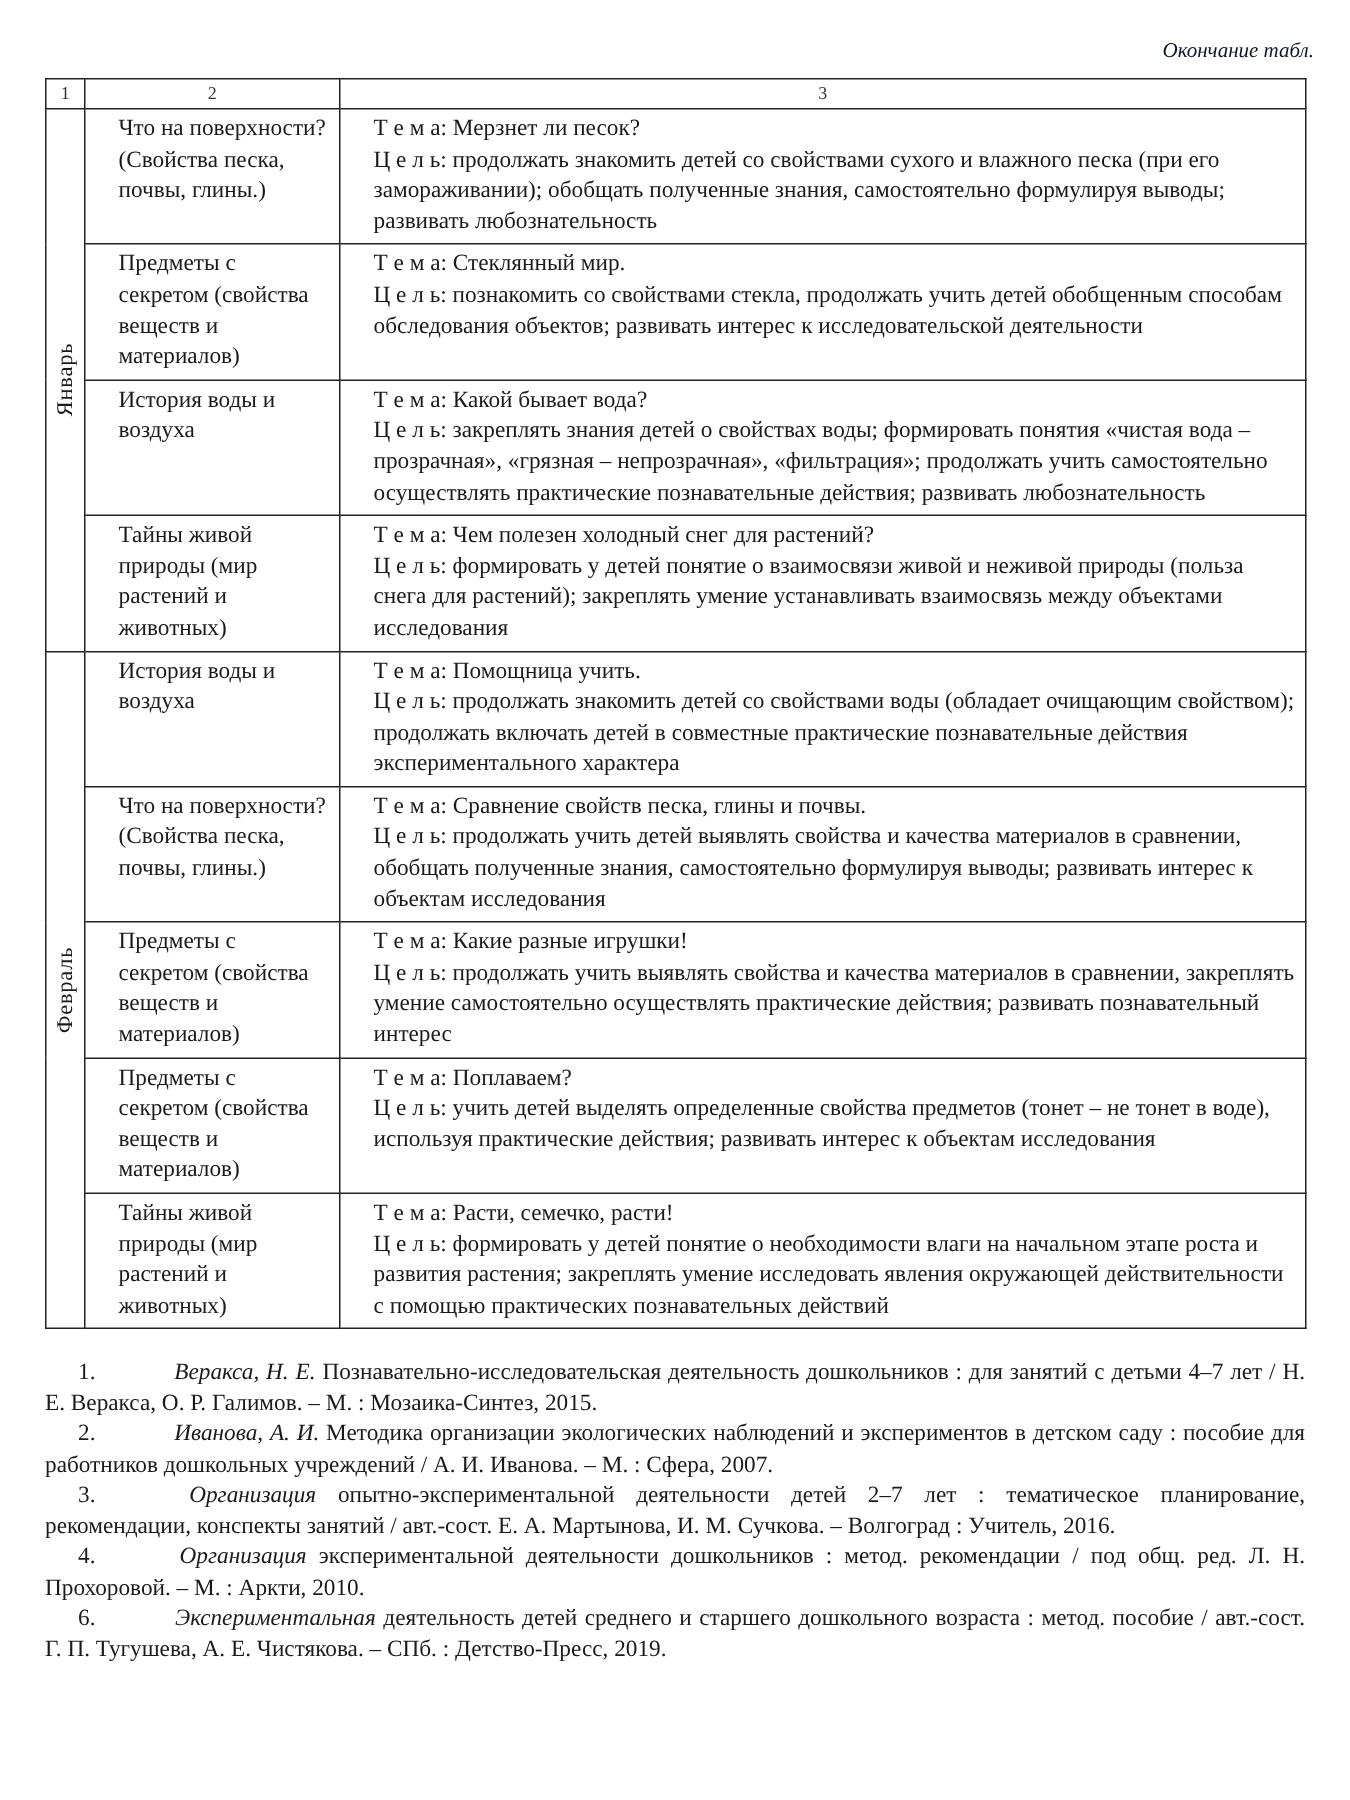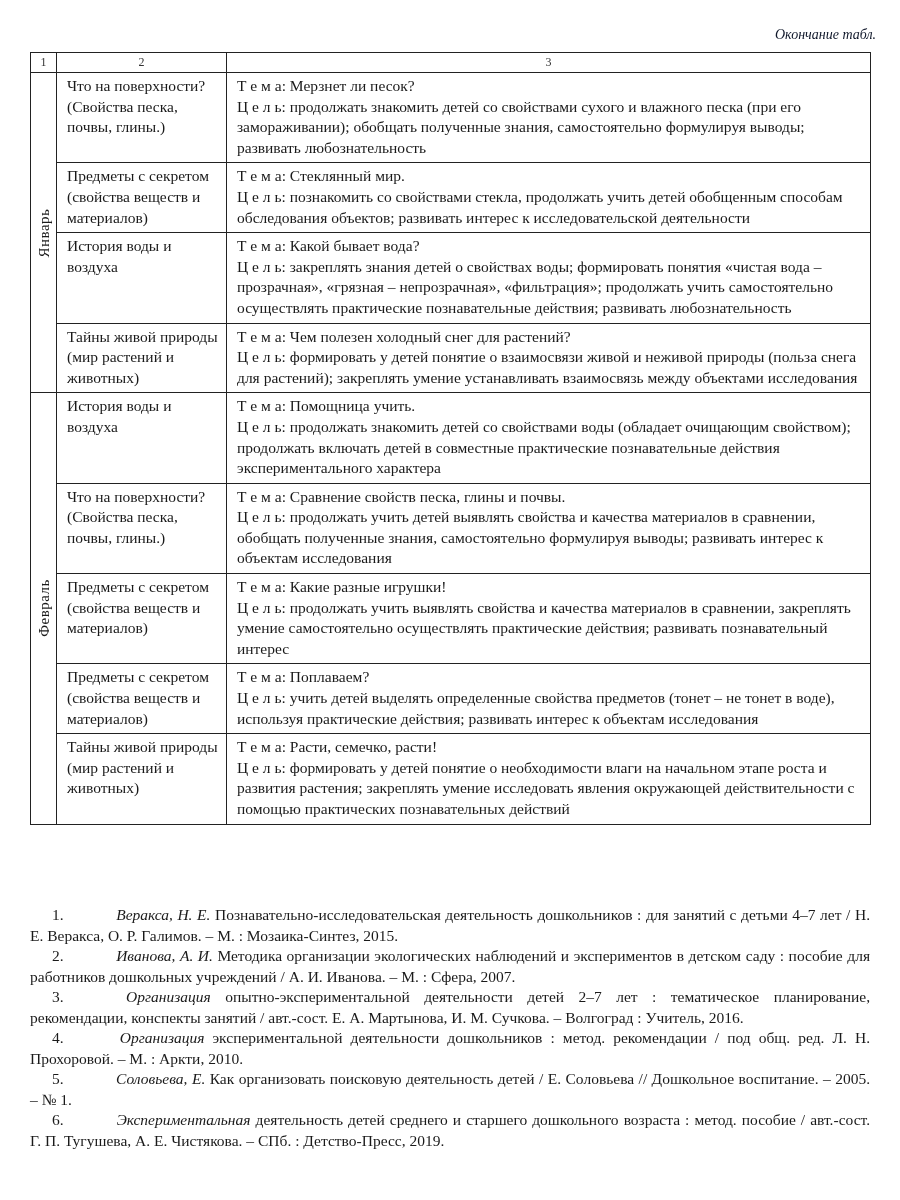--- a/index.html
+++ b/index.html
@@ -12,21 +12,21 @@
     position: absolute; top: 27px; right: 24px;
     font-style: italic; font-size: 14px; color: #0f172a;
   }
   table.plan {
     position: absolute; left: 30px; top: 52px; width: 840px;
     border-collapse: collapse; table-layout: fixed;
     font-size: 15.5px; line-height: 20.6px;
   }
   table.plan td {
     border: 1.3px solid #222; vertical-align: top;
-    padding: 3px 6px 4px 10px;
+    padding: 3px 6px 4px 22px;
   }
   col.c1 { width: 26px; }
   col.c2 { width: 170px; }
   col.c3 { width: 644px; }
   tr.head td { text-align: center; font-size: 12px; line-height: 14px; padding: 2px 4px 3px 4px; color: #333; }
   td.month { position: relative; padding: 0; }
   .month-label {
     position: absolute; left: 50%; top: 50%;
     transform: translate(-50%, -50%) rotate(-90deg);
     white-space: nowrap; font-size: 15px; letter-spacing: 0.5px;
@@ -128,15 +128,14 @@
         </td>
       </tr>
     </tbody>
 </table>
 
 <div class="lit" id="lit">
 <p><span>1.</span> <i>Веракса, Н. Е.</i> <span>Познавательно-исследовательская деятельность дошкольников : для занятий с детьми 4–7 лет / Н. Е. Веракса, О. Р. Галимов. – М. : Мозаика-Синтез, 2015.</span></p>
     <p><span>2.</span> <i>Иванова, А. И.</i> <span>Методика организации экологических наблюдений и экспериментов в детском саду : пособие для работников дошкольных учреждений / А. И. Иванова. – М. : Сфера, 2007.</span></p>
     <p><span>3.</span> <i>Организация</i> <span>опытно-экспериментальной деятельности детей 2–7 лет : тематическое планирование, рекомендации, конспекты занятий / авт.-сост. Е. А. Мартынова, И. М. Сучкова. – Волгоград : Учитель, 2016.</span></p>
     <p><span>4.</span> <i>Организация</i> <span>экспериментальной деятельности дошкольников : метод. рекомендации / под общ. ред. Л. Н. Прохоровой. – М. : Аркти, 2010.</span></p>
-    <p><span>5.</span> <i>Соловьева, Е.</i> <span>Как организовать поисковую деятельность детей / Е. Соловьева // Дошкольное воспитание. – 2005. – № 1.</span></p>
     <p><span>6.</span> <i>Экспериментальная</i> <span>деятельность детей среднего и старшего дошкольного возраста : метод. пособие / авт.-сост. Г. П. Тугушева, А. Е. Чистякова. – СПб. : Детство-Пресс, 2019.</span></p>
   </div>
 
 </body></html>

